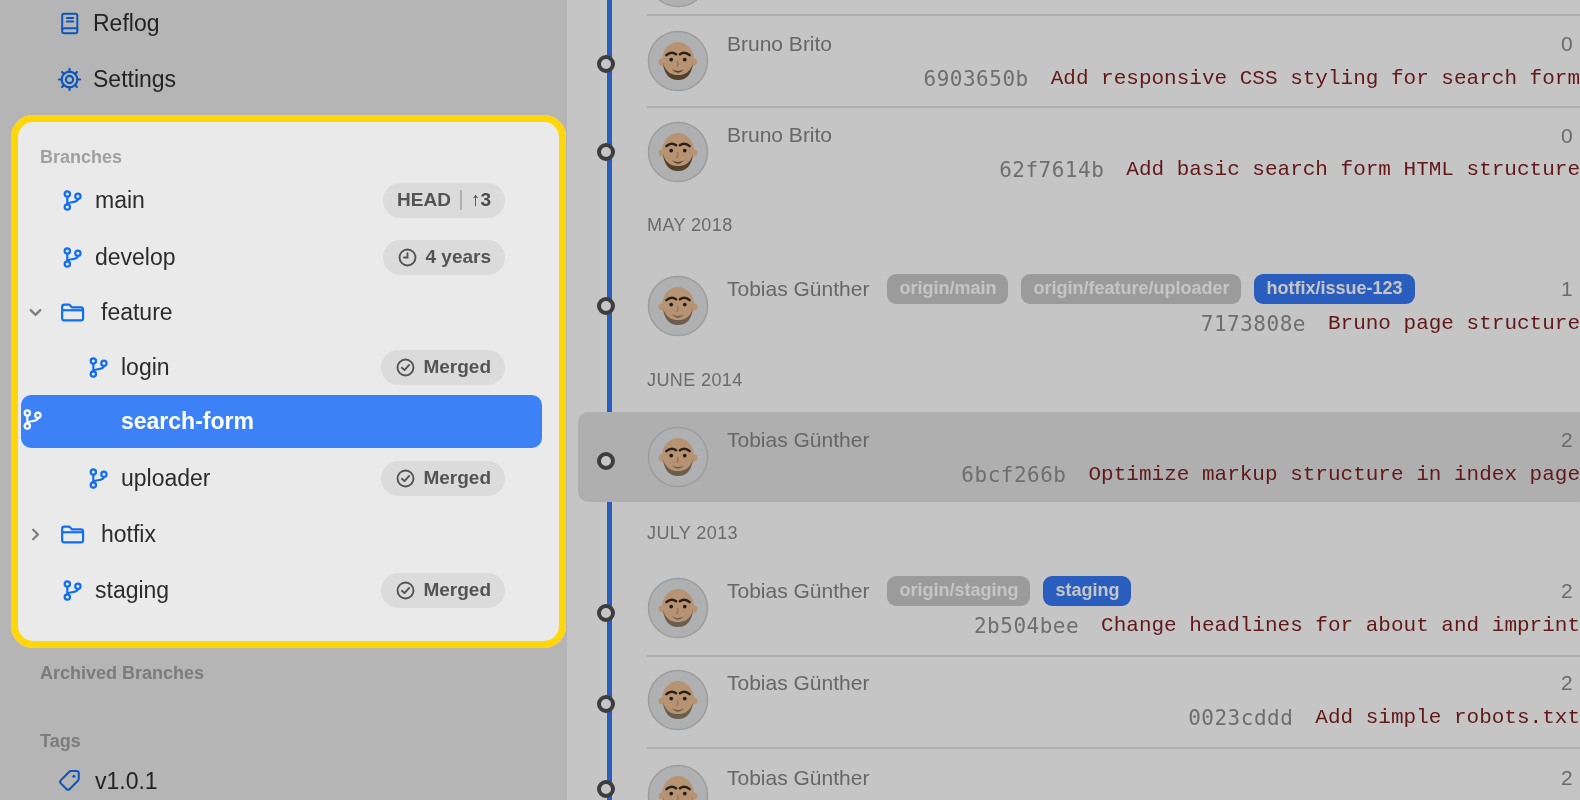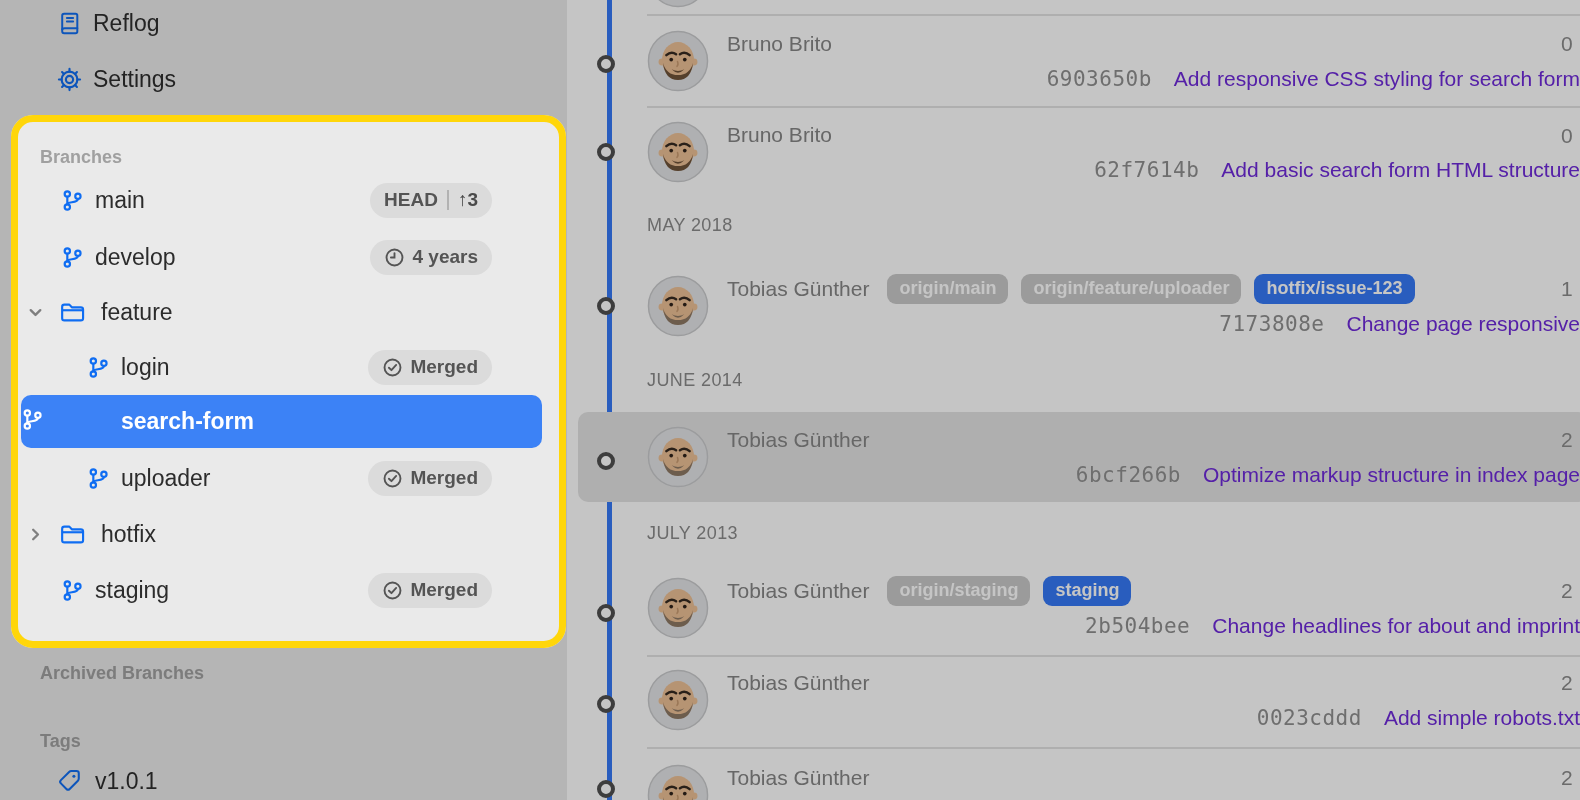--- a/index.html
+++ b/index.html
@@ -9,21 +9,21 @@
 
   
   .sidebar { position:absolute; left:0; top:0; width:614px; height:800px;
              background:#eaeaea; border-right:1px solid #d6d6d6; }
   .side-row { position:absolute; left:0; width:566px; height:56px;
               display:flex; align-items:center; }
   .side-row .icon { position:absolute; display:flex; align-items:center; justify-content:center; }
   .side-label { font-size:23px; color:#2c2c2c; position:absolute; white-space:nowrap; }
   .section-label { position:absolute; left:40px; height:24px; font-size:18px;
                    font-weight:700; color:#a0a0a0; }
-  .side-badge { position:absolute; right:74px; height:35px; border-radius:18px;
+  .side-badge { position:absolute; right:61px; height:35px; border-radius:18px;
                 background:#dbdbdb; display:flex; align-items:center; gap:7px;
                 padding:0 14px; font-size:19px; font-weight:700; color:#545454; white-space:nowrap; }
   .head-badge .hb-divider { width:2px; height:20px; background:#b2b2b2; margin:0 2px; }
   .head-badge .hb-ahead { font-weight:600; color:#4a4a4a; }
   .sel-row { position:absolute; left:21px; top:395px; width:521px; height:53px;
              border-radius:10px; background:#3C82F6; display:flex; align-items:center;font-weight:bold; }
   .sel-row .side-label { color:#fff; }
   svg.blue { color:#0F6DF2; }
   svg.gray { color:#7f7f7f; }
   svg.dark { color:#545454; }
@@ -42,21 +42,21 @@
                    border-radius:10px; background:#e3e3e3; }
   .commit-row { position:absolute; left:80px; right:0; height:70px; }
   .commit-row .avatar { position:absolute; left:0; top:4px; width:62px; height:62px; }
   .avatar-sliver { position:absolute; left:80px; top:-54px; width:62px; height:62px; }
   .c-lines { position:absolute; left:80px; right:0; top:0; }
   .c-line1 { height:35px; display:flex; align-items:center; gap:18px; }
   .c-line2 { height:35px; display:flex; align-items:center;justify-content:flex-end; }
   .c-author { font-size:21px; color:#848484; white-space:nowrap; }
   .c-hash { font-family:"DejaVu Sans Mono", monospace; font-size:21px; color:#8e8e8e;
             letter-spacing:0.5px; white-space:nowrap; }
-  .c-msg { font-size:21px; color:#6d28d9; font-weight:500; margin-left:22px; white-space:nowrap; }
+  .c-msg { font-size:21px; color:#7f1d1d; font-weight:500; margin-left:22px; white-space:nowrap;font-family:Liberation Mono, monospace; }
   .c-badges { display:flex; gap:13px; }
   .cbadge { height:30px; border-radius:9px; display:flex; align-items:center;
             padding:0 12px; font-size:18px; color:#ffffff; white-space:nowrap; }
   .cbadge.gray { background:#c9c9c9; font-weight:700; }
   .cbadge.blue { background:#3478F6; font-weight:600; }
   .c-meta { position:absolute; left:994px; width:60px; font-size:21px; color:#8a8a8a; }
 
   
   #row0 { top:26px; } #row1 { top:117px; } #row2 { top:271px; } #row3 { top:422px; }
   #row4 { top:573px; } #row5 { top:665px; } #row6 { top:760px; }
@@ -351,21 +351,21 @@
         <div class="c-line1">
           <span class="c-author">Tobias Günther</span>
           <span class="c-badges">
             <span class="cbadge gray">origin/main</span>
             <span class="cbadge gray">origin/feature/uploader</span>
             <span class="cbadge blue">hotfix/issue-123</span>
           </span>
         </div>
         <div class="c-line2">
           <span class="c-hash">7173808e</span>
-          <span class="c-msg">Change page responsive</span>
+          <span class="c-msg">Bruno page structure</span>
         </div>
       </div>
     </div>
     <div class="commit-row" id="row3">
       <svg class="avatar" style="--beard:#8c7763">
           <use href="#av"></use>
         </svg>
       <div class="c-lines">
         <div class="c-line1">
           <span class="c-author">Tobias Günther</span>

